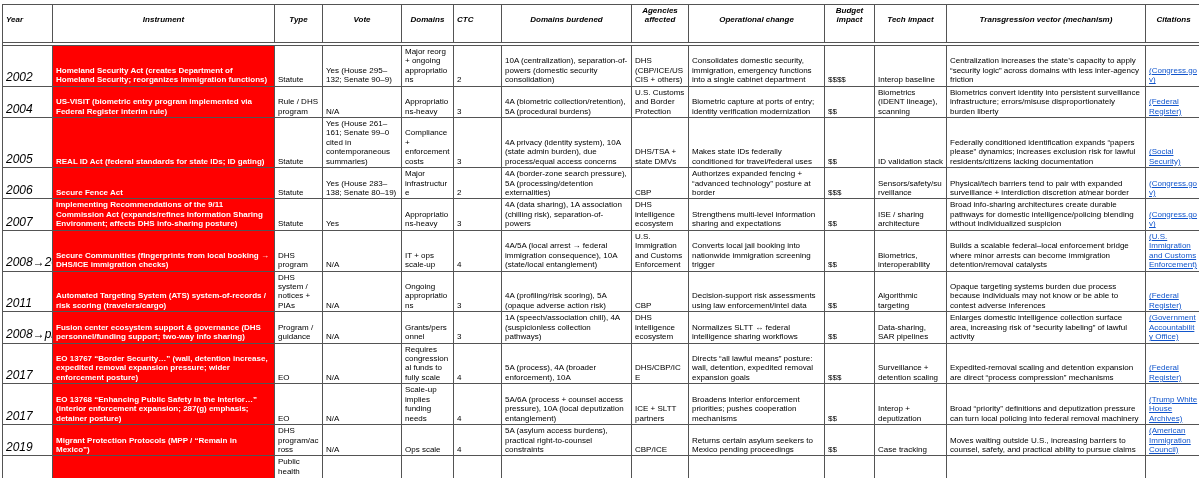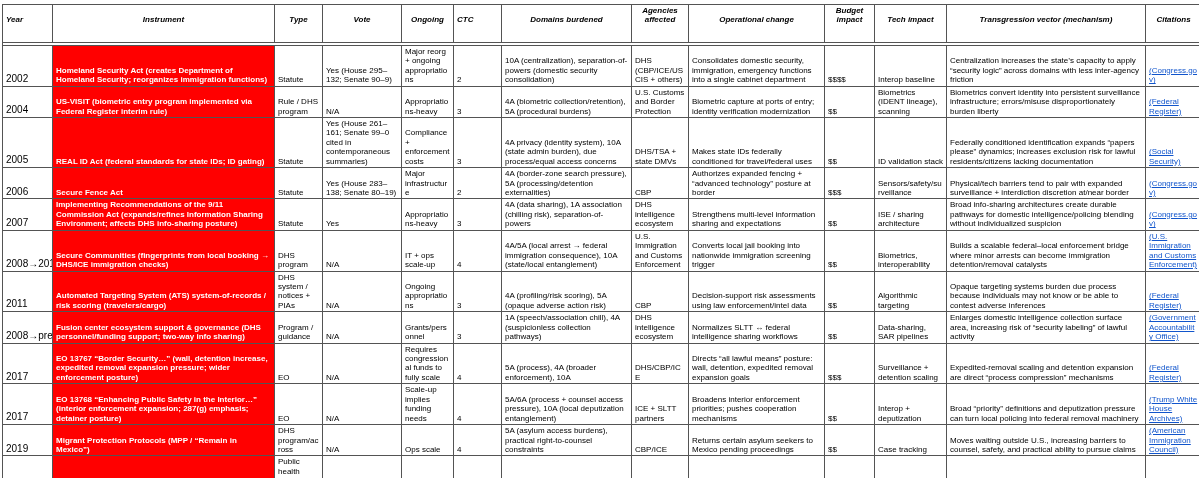--- a/index.html
+++ b/index.html
@@ -30,21 +30,21 @@
     vertical-align:bottom;
     padding:1px 3px;
     word-wrap:break-word;
     overflow:hidden;
     font-weight:normal;
     text-align:left;
   }
   th{font-weight:bold;text-align:center;height:17px;padding-bottom:17px;font-style:italic;}
   th.col-year, td.col-year{text-align:left;}
   th.col-ctc, td.col-ctc{text-align:left;}
-  td.col-year{font-size:10px;white-space:nowrap;}
+  td.col-year{font-size:12px;white-space:nowrap;font-style:italic;}
   td.col-instrument{
     background:var(--instrument-bg);
     color:var(--instrument-text);
     font-weight:bold;
   }
   tr.freeze-gap td{border:none;border-bottom:1px solid var(--grid);height:3px;padding:0;background:var(--bg);}
   a.cite{color:var(--link);text-decoration:underline;cursor:pointer;text-align:center;}
 </style>
 </head>
 <body>
@@ -65,21 +65,21 @@
         <col style="width: 72px;">
         <col style="width: 199px;">
         <col style="width: 56px;">
       </colgroup>
     <thead>
       <tr>
           <th class="col-year">Year</th>
           <th class="col-instrument">Instrument</th>
           <th class="col-type">Type</th>
           <th class="col-vote">Vote</th>
-          <th class="col-funding">Ongoing</th>
+          <th class="col-funding">Domains</th>
           <th class="col-ctc">CTC</th>
           <th class="col-domains">Domains burdened</th>
           <th class="col-agencies">Agencies affected</th>
           <th class="col-operational">Operational change</th>
           <th class="col-budget">Budget impact</th>
           <th class="col-tech">Tech impact</th>
           <th class="col-transgression">Transgression vector (mechanism)</th>
           <th class="col-citation">Citations</th>
         </tr>
     </thead>

